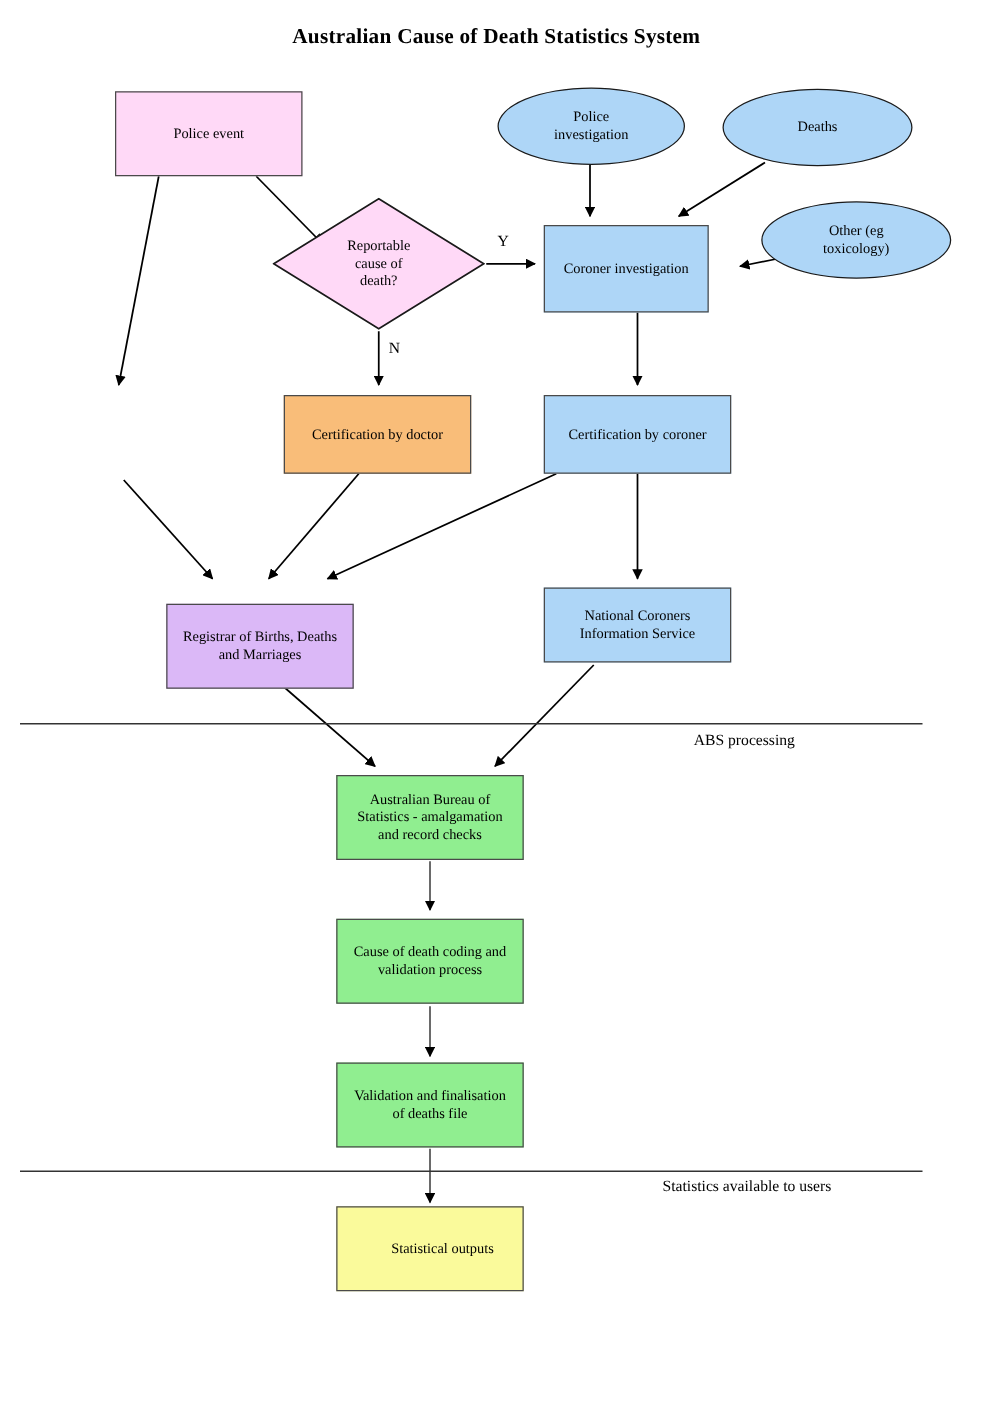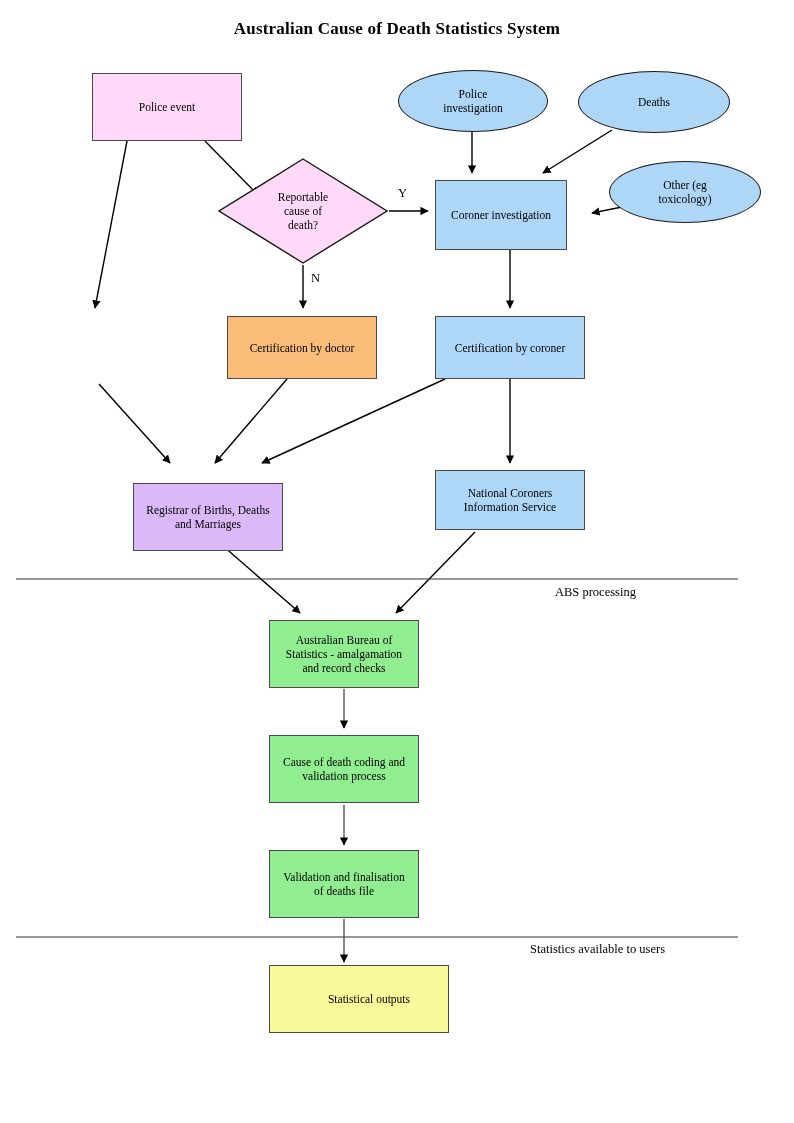--- a/index.html
+++ b/index.html
@@ -193,21 +193,21 @@
   <div class="node" style="left:269px; top:735px; width:150px; height:68px; background:#90ee90;">
     <span>Cause of death coding and
 validation process</span>
   </div>
 
   <div class="node" style="left:269px; top:850px; width:150px; height:68px; background:#90ee90;">
     <span>Validation and finalisation
 of deaths file</span>
   </div>
 
-  <div class="node" style="left:269px; top:965px; width:180px; height:68px; background:#fafa9b;padding-left:24px;">
+  <div class="node" style="left:269px; top:965px; width:150px; height:68px; background:#fafa9b;padding-left:24px;">
     <span>Statistical outputs</span>
   </div>
 
   <div class="edge-label" style="left:398px; top:186px;">Y</div>
   <div class="edge-label" style="left:311px; top:271px;">N</div>
 
   <div class="phase-label" style="left:555px; top:585px;">ABS processing</div>
   <div class="phase-label" style="left:530px; top:942px;">Statistics available to users</div>
 
 </div>

